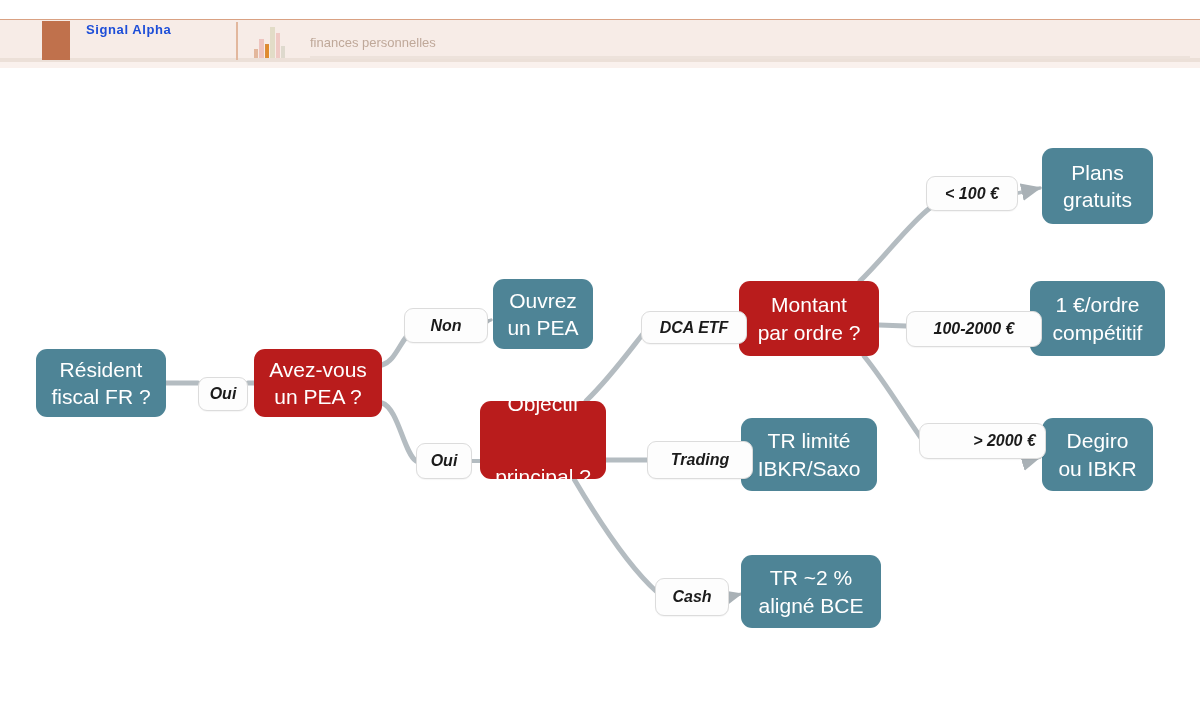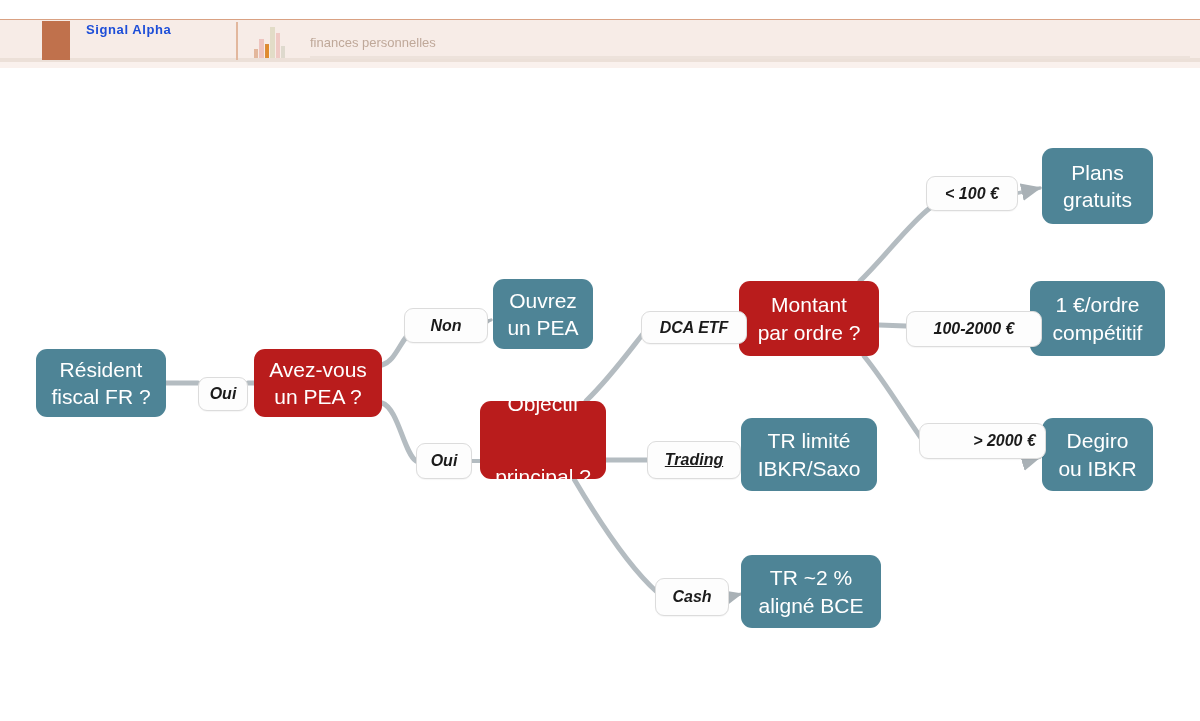--- a/index.html
+++ b/index.html
@@ -239,19 +239,19 @@
 
   <div class="node result" style="left:1042px;top:350px;width:111px;height:73px;">
     <span class="ln">Degiro</span>
     <span class="ln">ou IBKR</span>
   </div>
 
   <div class="edgelabel" style="left:198px;top:309px;width:50px;height:34px;">Oui</div>
   <div class="edgelabel" style="left:404px;top:240px;width:84px;height:35px;">Non</div>
   <div class="edgelabel" style="left:416px;top:375px;width:56px;height:36px;">Oui</div>
   <div class="edgelabel" style="left:641px;top:243px;width:106px;height:33px;">DCA ETF</div>
-  <div class="edgelabel" style="left:647px;top:373px;width:94px;height:38px;text-decoration:underline;">Trading</div>
+  <div class="edgelabel" style="left:647px;top:373px;width:106px;height:38px;">Trading</div>
   <div class="edgelabel" style="left:655px;top:510px;width:74px;height:38px;">Cash</div>
   <div class="edgelabel" style="left:926px;top:108px;width:92px;height:35px;">&lt; 100 €</div>
   <div class="edgelabel" style="left:906px;top:243px;width:136px;height:36px;">100-2000 €</div>
   <div class="edgelabel" style="left:919px;top:355px;width:127px;height:36px;padding-left:44px;">&gt; 2000 €</div>
 
 </div>
 
 </body></html>

